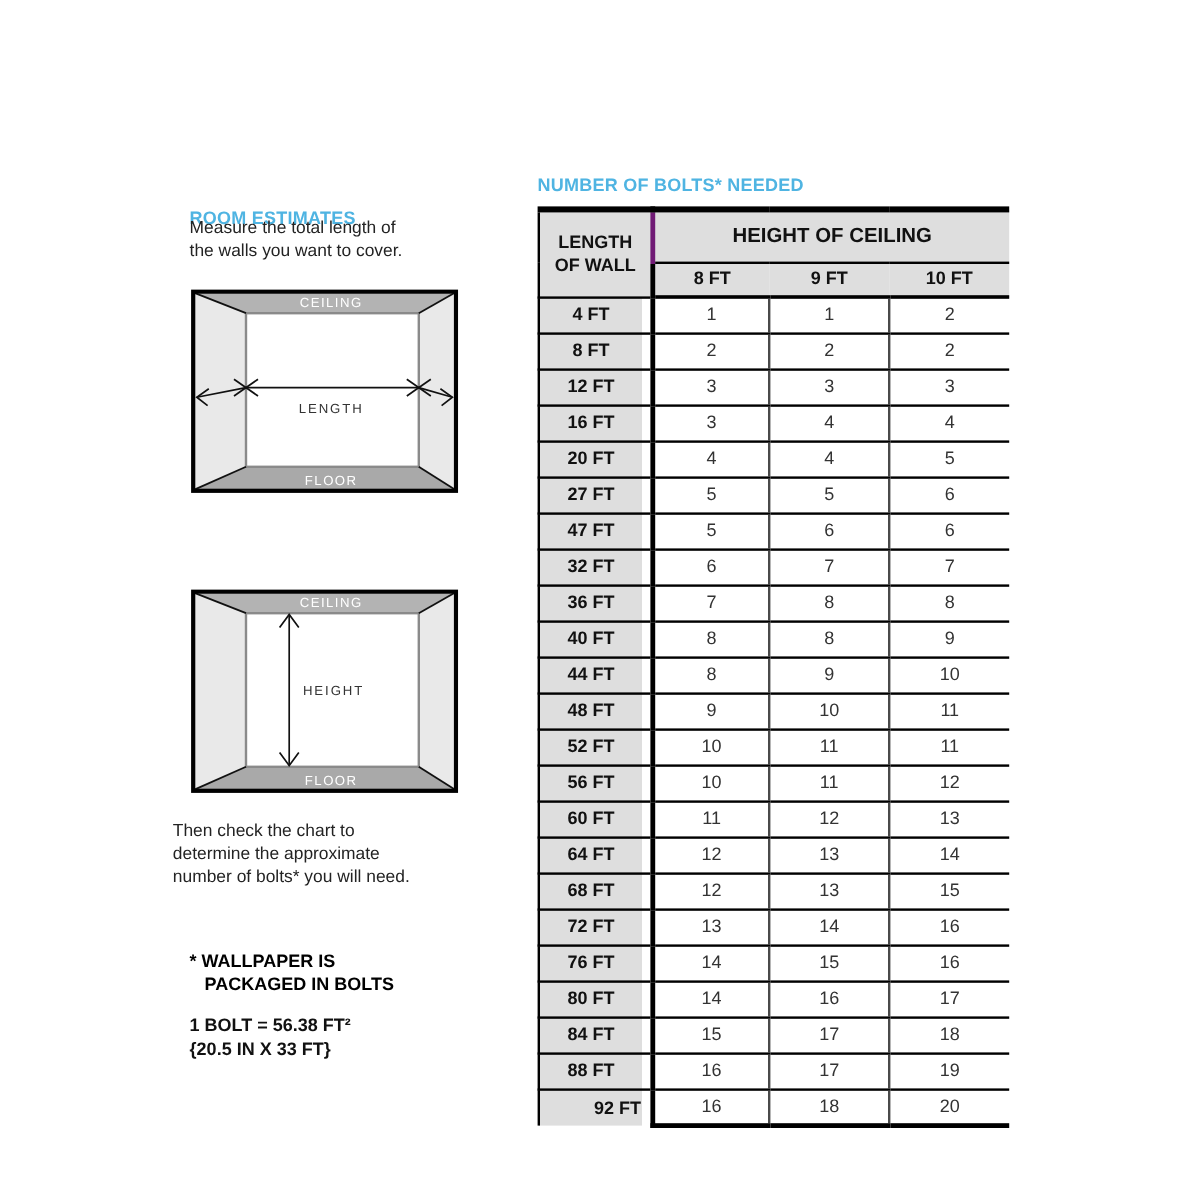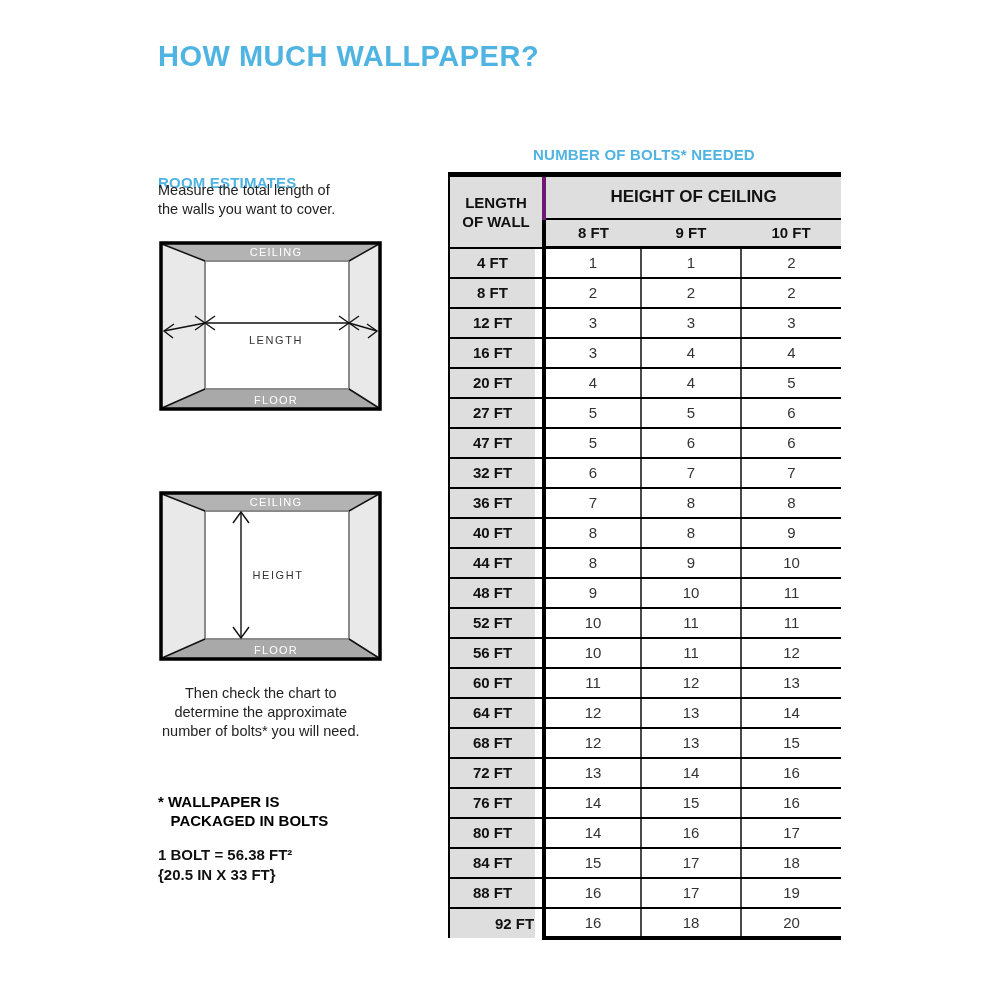--- a/index.html
+++ b/index.html
@@ -15,34 +15,34 @@
   .page{position:relative;width:1000px;height:1000px;background:#fff;overflow:hidden;}
 
   .page-title{position:absolute;left:158px;top:40px;font-size:29px;font-weight:bold;
     letter-spacing:.5px;color:var(--accent);}
 
   .section-heading{font-size:15px;font-weight:bold;color:var(--accent);letter-spacing:.2px;}
   .re-heading{position:absolute;left:158px;top:159px;margin-top:15px;}
   .para{white-space:pre-line;font-size:14.5px;line-height:19px;color:#232323;}
   .p-length{position:absolute;left:158px;top:181px;}
   .p-height{position:absolute;left:158px;top:432px;}
-  .p-chart{position:absolute;left:162px;top:684px;text-align:center;}
+  .p-chart{position:absolute;left:144px;top:684px;}
   .footnote{position:absolute;left:158px;top:792px;white-space:pre-wrap;
     font-weight:bold;font-size:15px;line-height:19px;color:#000000;}
   .boltinfo{position:absolute;left:158px;top:845px;white-space:pre-wrap;
     font-weight:bold;font-size:15px;line-height:20px;color:#111;}
 
   .diagram{position:absolute;left:159px;width:223px;height:170px;}
   .diagram.first{top:241px;}
   .diagram.second{top:491px;}
   .diagram text{font-family:"Liberation Sans","DejaVu Sans",sans-serif;}
   .room-label{fill:#fff;font-size:11px;letter-spacing:1.2px;}
   .dim-label{fill:#333;font-size:11px;letter-spacing:1.6px;}
 
-  .tbl-heading{position:absolute;left:448px;top:146px;width:392px;text-align:center;}
+  .tbl-heading{position:absolute;left:448px;top:146px;width:392px;}
 
   .bolts-table{position:absolute;left:448px;top:172px;width:392px;
     border-collapse:collapse;table-layout:fixed;border-top:5px solid #000;}
   .bolts-table th,.bolts-table td{padding:0;vertical-align:middle;text-align:center;}
   .corner{background:var(--tbl-gray);border-left:2px solid #000;border-bottom:2px solid #000;
     white-space:pre-line;font-size:15px;line-height:19px;color:#111;}
   .hoc{background:var(--tbl-gray);border-left:4px solid #701a75;border-bottom:2px solid #000;
     height:44px;font-size:17px;color:#111;}
   .sub th{background:var(--tbl-gray);height:29px;border-bottom:3px solid #000;
     font-size:15px;color:#111;}
@@ -56,21 +56,20 @@
   .val.c2,.val.c3{border-left:2px solid #4a4a4a;}
   tbody tr:last-child .wall-cell,
   tbody tr:last-child .spacer{border-bottom:none;padding-left:44px;}
   tbody tr:last-child .val{border-bottom:4px solid #000;}
 </style>
 </head>
 <body>
 
 <div class="page">
 
-  <h1 class="page-title">HOW MUCH WALLPAPER?</h1>
 
   <h2 class="section-heading re-heading">ROOM ESTIMATES</h2>
 
   <p class="para p-length">Measure the total length of
 the walls you want to cover.</p>
 
   <svg class="diagram first" viewBox="0 0 223 170">
     <polygon points="3,3 220,3 190,20 46,20" fill="#b3b3b3"></polygon>
     <polygon points="3,167 220,167 190,148 46,148" fill="#a9a9a9"></polygon>
     <polygon points="3,3 46,20 46,148 3,167" fill="#e9e9e9"></polygon>

